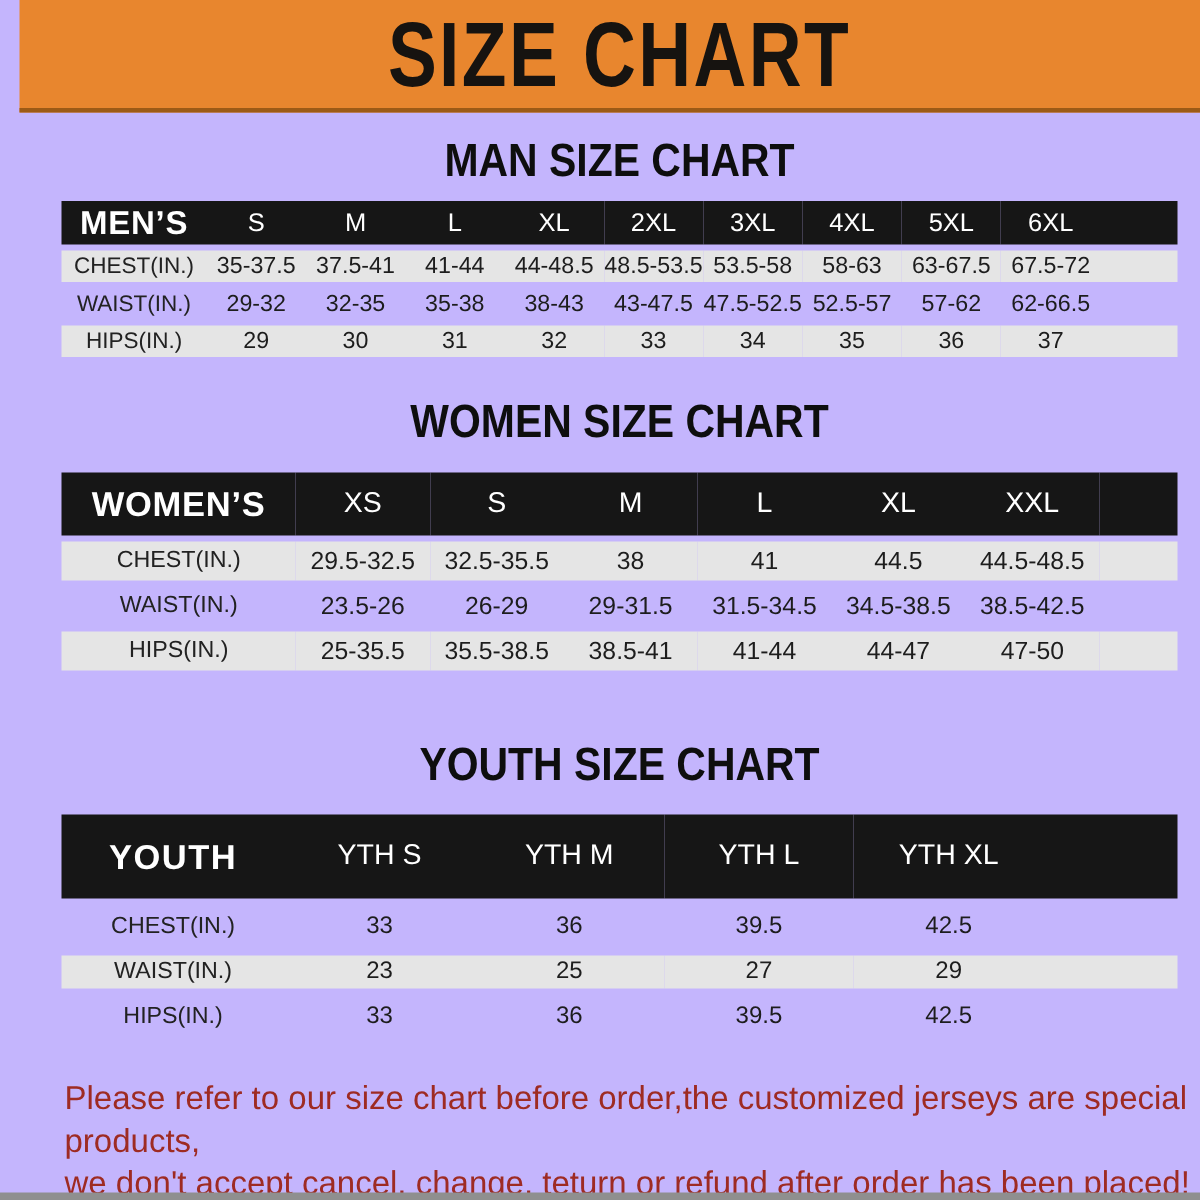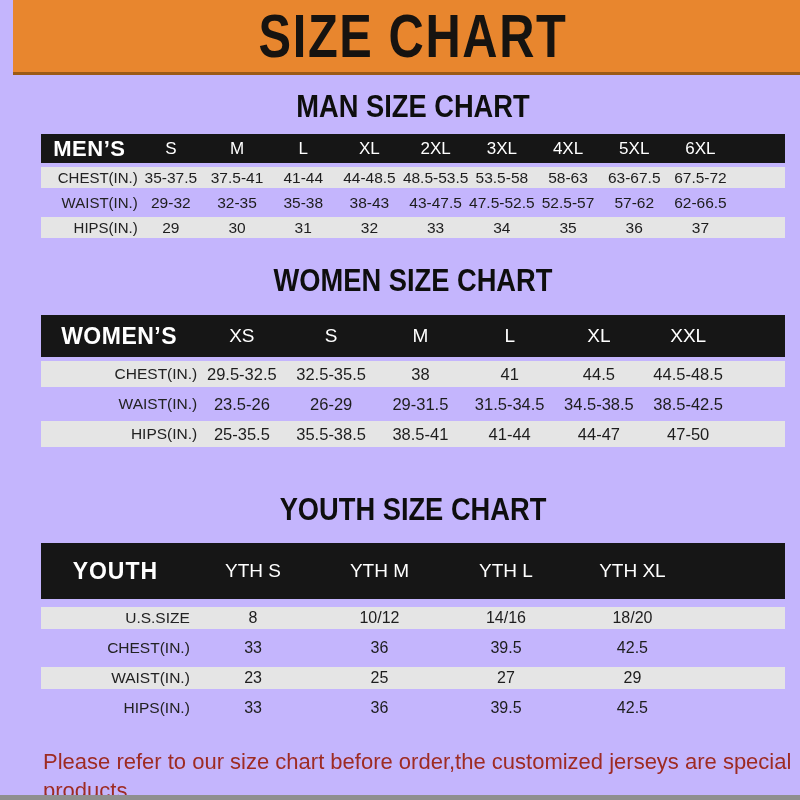--- a/index.html
+++ b/index.html
@@ -19,21 +19,21 @@
   .sh-women{margin-top:22px;margin-bottom:13px;}
   .sh-youth{margin-top:42px;margin-bottom:8px;}
 
   
   .size-table{width:744px;margin:0 auto;border-collapse:separate;table-layout:fixed;}
   .size-table th,.size-table td{padding:0;text-align:center;overflow:hidden;white-space:nowrap;}
   .size-table thead th{background:var(--bar-black,#161616);color:#fff;font-weight:normal;}
   .size-table thead th.row-label{font-weight:bold;letter-spacing:.5px;}
   .size-table td{color:#1d1d1d;}
   .size-table tr.shade td{background:var(--row-gray,#E5E5E5);}
-  .size-table td.row-label{color:#222;text-align:right;}
+  .size-table td.row-label{color:#222;}
 
   .men{border-spacing:0 4px;}
   .men col.c-label{width:13%;} .men col.c-data{width:8.9%;} .men col.c-fill{width:auto;}
   .men thead th{height:29px;font-size:17px;}
   .men thead th.row-label{font-size:22px;margin-left:37px;}
   .men td{height:21px;font-size:15.5px;}
   .men td.row-label{font-size:15px;}
 
   .women{border-spacing:0 4px;}
   .women col.c-label{width:21%;} .women col.c-data{width:12%;} .women col.c-fill{width:auto;}
@@ -220,28 +220,20 @@
             <tr>
               <th class="row-label">YOUTH</th>
               <th>YTH S</th>
               <th>YTH M</th>
               <th>YTH L</th>
               <th>YTH XL</th>
               <th class="fill"></th>
             </tr>
           </thead>
           <tbody>
-            <tr class="shade">
-              <td class="row-label">U.S.SIZE</td>
-              <td>8</td>
-              <td>10/12</td>
-              <td>14/16</td>
-              <td>18/20</td>
-              <td class="fill"></td>
-            </tr>
             <tr class="plain">
               <td class="row-label">CHEST(IN.)</td>
               <td>33</td>
               <td>36</td>
               <td>39.5</td>
               <td>42.5</td>
               <td class="fill"></td>
             </tr>
             <tr class="shade">
               <td class="row-label">WAIST(IN.)</td>

